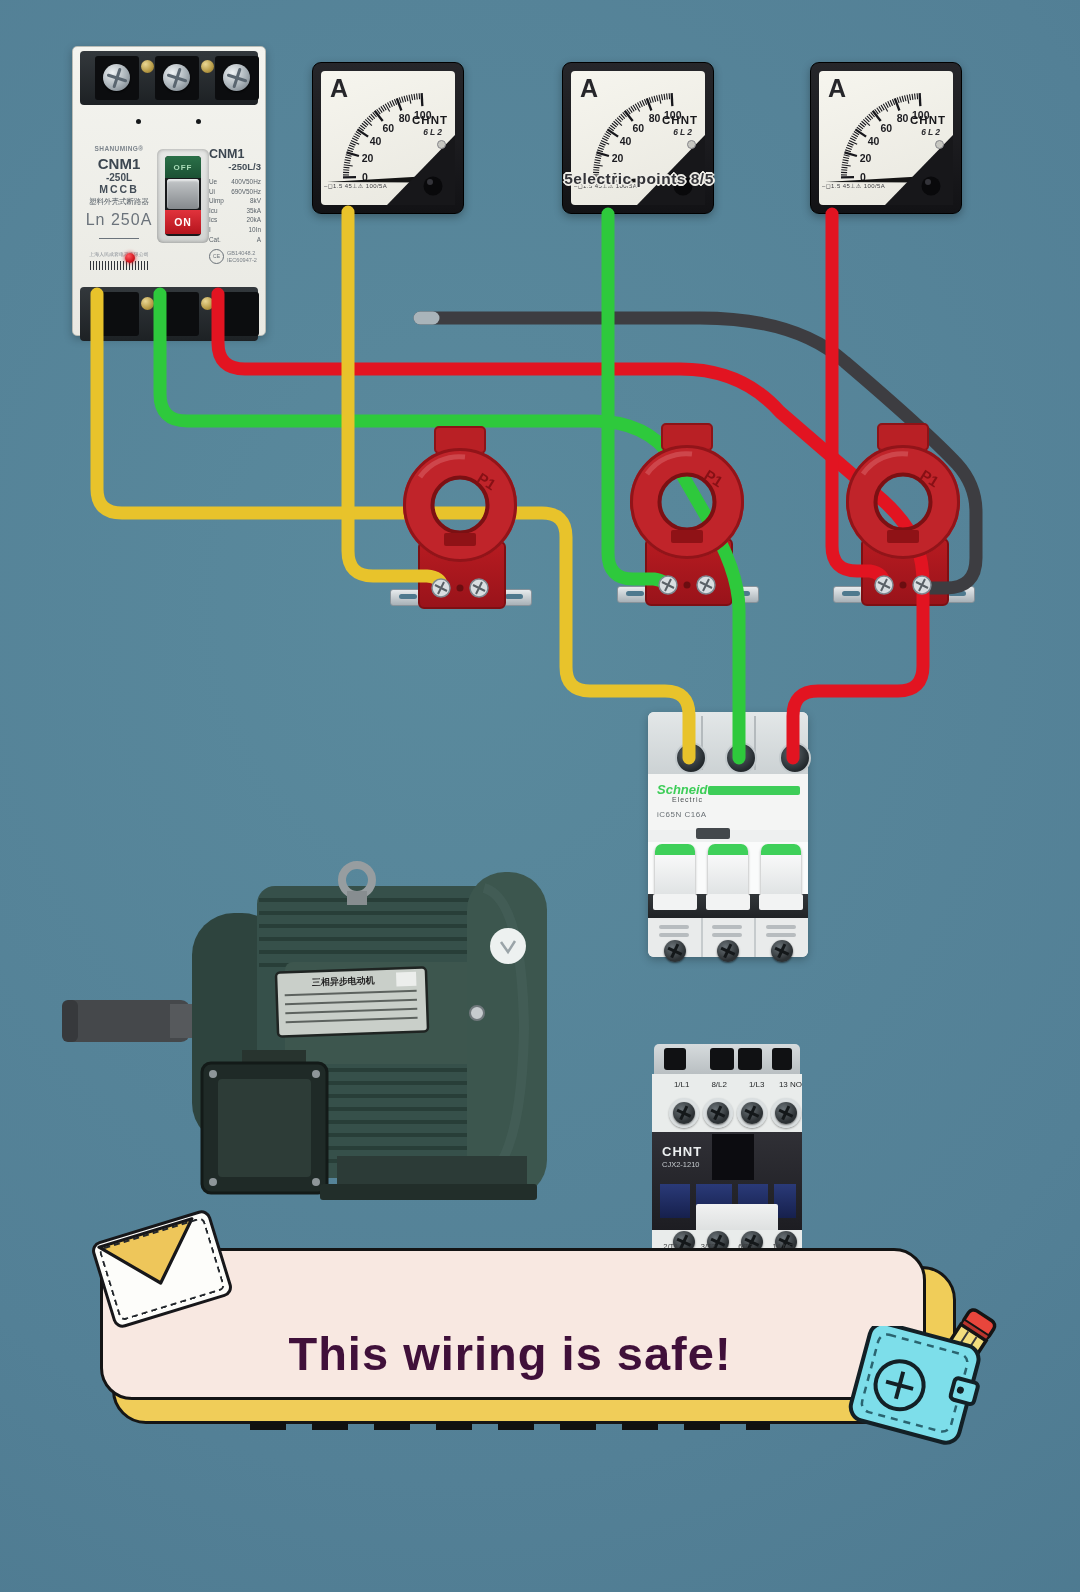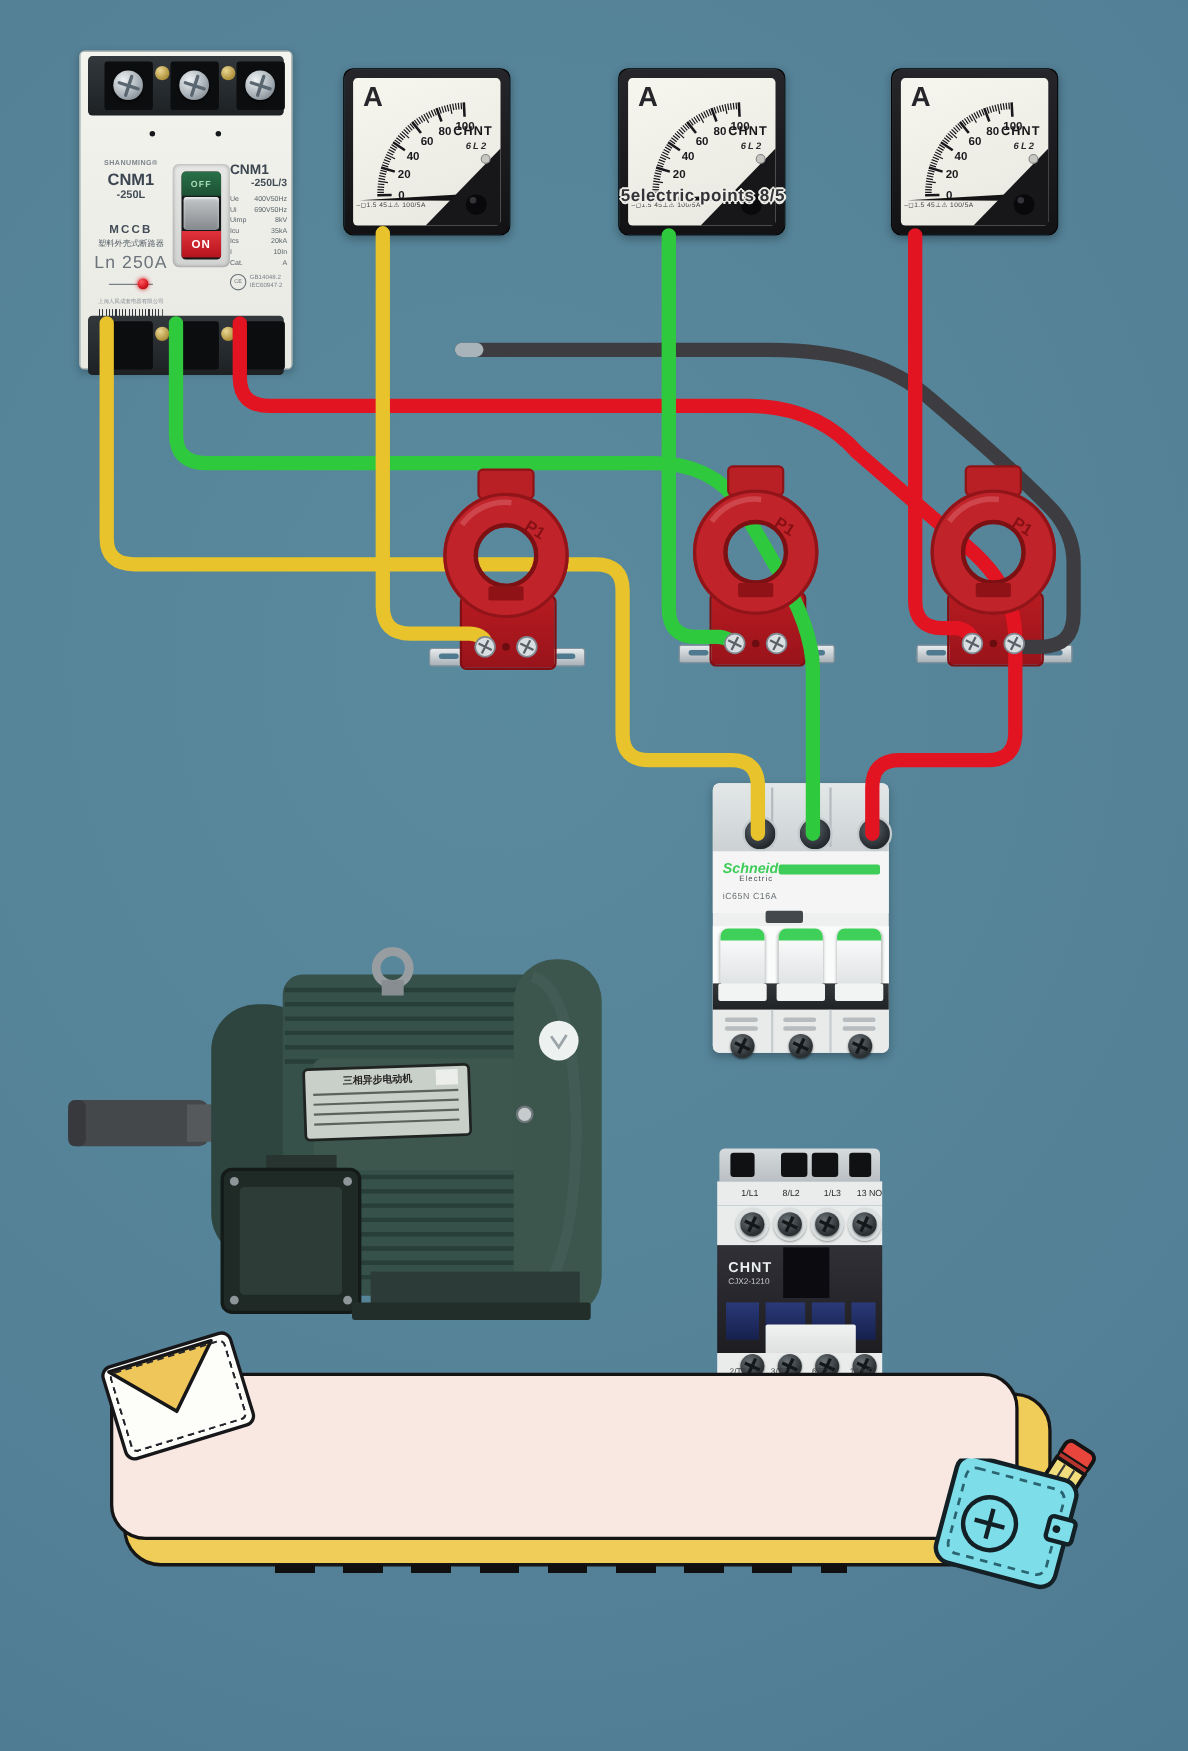--- a/index.html
+++ b/index.html
@@ -21,21 +21,21 @@
   .screw-big::before,.screw-big::after{content:"";position:absolute;left:50%;top:50%;width:21px;height:3px;
     background:#5a6670;transform:translate(-50%,-50%) rotate(18deg);border-radius:2px;}
   .screw-big::after{transform:translate(-50%,-50%) rotate(108deg);}
   .screw-brass{position:absolute;width:13px;height:13px;border-radius:50%;
     background:radial-gradient(circle at 35% 32%,#ead793,#b69a46 60%,#84691f);}
   .mccb-dot{position:absolute;width:5px;height:5px;border-radius:50%;background:#15181a;}
   .mccb-left{position:absolute;left:8px;top:98px;width:76px;text-align:center;color:#49525c;}
   .mccb-brand{font-size:6.5px;letter-spacing:.4px;color:#7c848c;font-weight:bold;}
   .mccb-model{font-size:15px;font-weight:bold;color:#3c4650;margin-top:3px;}
   .mccb-series{font-size:10px;font-weight:bold;color:#434d57;}
-  .mccb-type{font-size:10.5px;font-weight:bold;letter-spacing:2px;color:#434d57;margin-top:20px;}
+  .mccb-type{font-size:10.5px;font-weight:bold;letter-spacing:2px;color:#434d57;margin-top:0;}
   .mccb-typecn{font-size:7.5px;color:#555e66;margin-top:2px;}
   .mccb-rating{font-size:16px;color:#6b737b;margin-top:4px;letter-spacing:1px;}
   .mccb-sym{margin:4px auto 0;width:40px;height:8px;border-bottom:1.6px solid #6b737b;transform:translateY(-3px);}
   .mccb-co{font-size:5.5px;color:#8a9097;margin-top:9px;white-space:nowrap;transform:scale(.9);}
   .mccb-barcode{margin:3px auto 0;width:58px;height:9px;
     background:repeating-linear-gradient(90deg,#30343a 0 1px,transparent 1px 3px);}
   .mccb-led{position:absolute;left:52px;top:206px;width:10px;height:10px;border-radius:50%;
     background:radial-gradient(circle at 35% 30%,#ff5a60,#d3161f 60%,#8e070e);box-shadow:0 0 4px #d3161f;}
   .sw-recess{position:absolute;left:84px;top:102px;width:52px;height:94px;background:linear-gradient(#e7e8e6,#d2d4d2);
     border-radius:6px;box-shadow:inset 0 0 4px rgba(0,0,0,.35);}
@@ -657,20 +657,21 @@
         <path d="M916 582 L928 588 M925 579 L919 591" stroke="#596066" stroke-width="2"></path>
         <circle cx="903" cy="585" r="3.5" fill="#6b0d10"></circle>
       </g>
     </g>
   </svg>
 
   <div class="abs z4 meter-caption">5electric points 8/5</div>
 
   <div class="abs z5 banner-back"></div>
   <div class="abs z5 banner-front"></div>
+  <div class="abs z5 banner-sub">This wiring is safe!</div>
   <div class="abs z5 banner-dash"></div>
 
   <svg class="abs z5" style="left:890px;top:1285px;width:130px;height:175px" viewBox="0 0 130 175">
     <g transform="rotate(33 60 80)">
       <rect x="47" y="20" width="30" height="20" rx="6" fill="#e8463c" stroke="#141414" stroke-width="3.5"></rect>
       <rect x="47" y="34" width="30" height="7" fill="#b8352e" stroke="#141414" stroke-width="2"></rect>
       <rect x="47" y="40" width="30" height="80" fill="#f2dd7d" stroke="#141414" stroke-width="3.5"></rect>
       <path d="M57 42 V118 M67 42 V118" stroke="#3a3a3a" stroke-width="2"></path>
       <polygon points="47,120 77,120 62,152" fill="#f7efdc" stroke="#141414" stroke-width="3.5" stroke-linejoin="round"></polygon>
       <polygon points="56,136 68,136 62,152" fill="#141414"></polygon>

